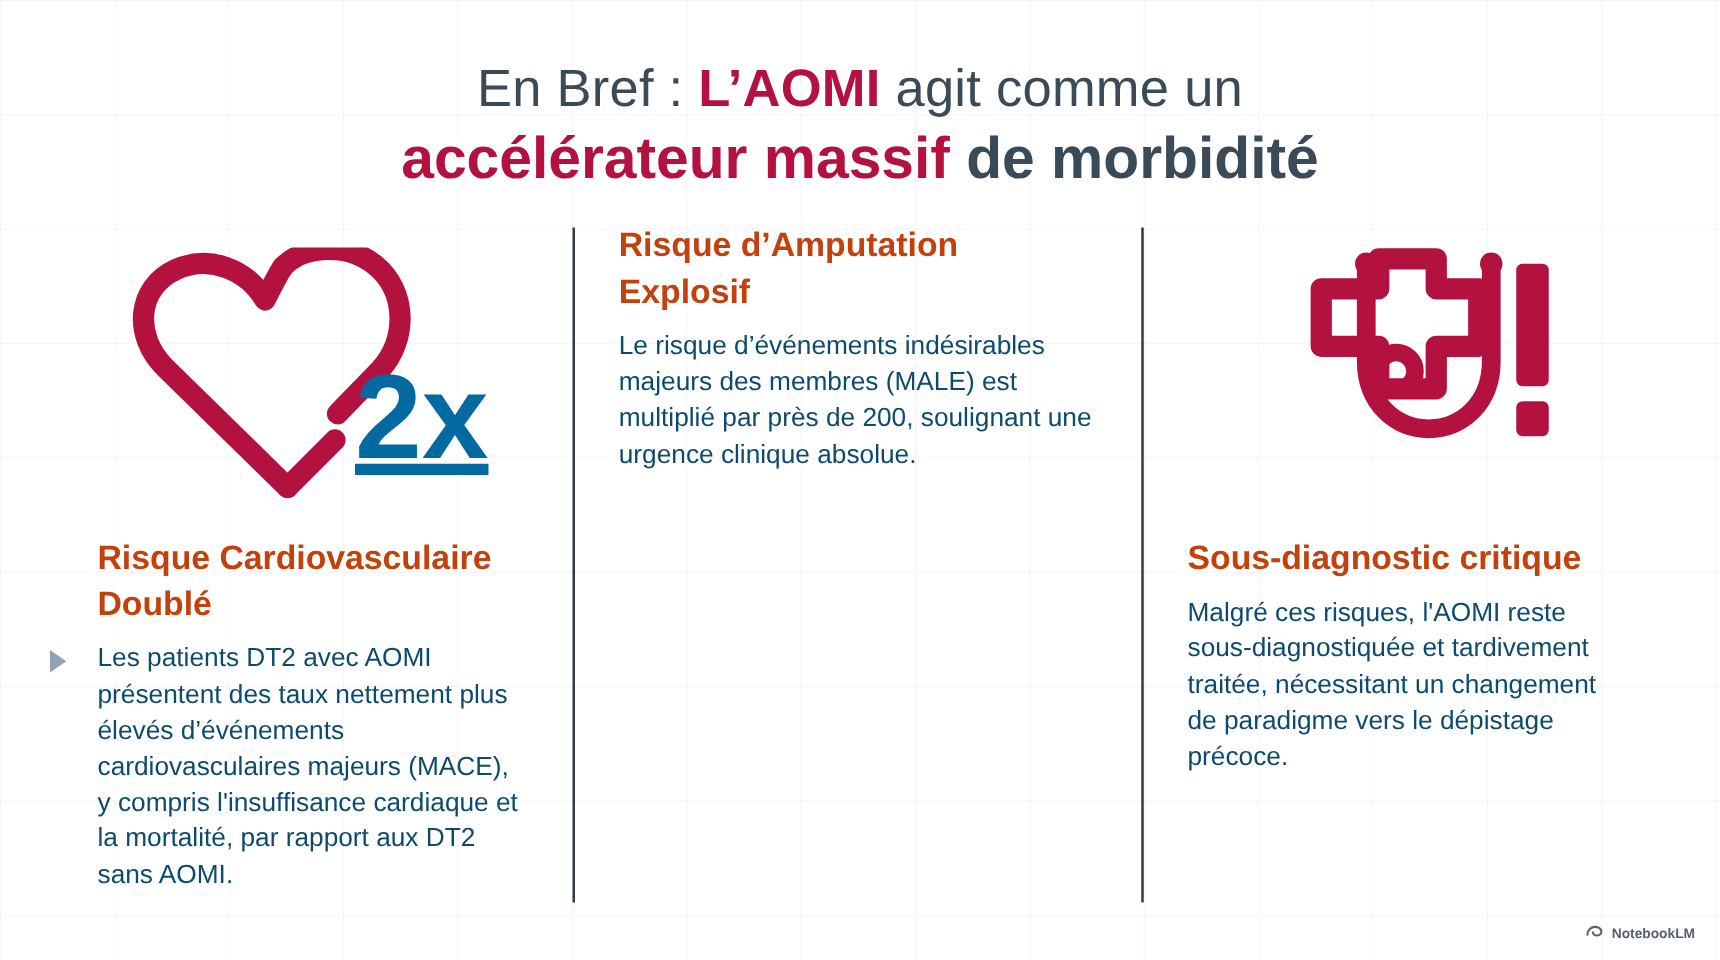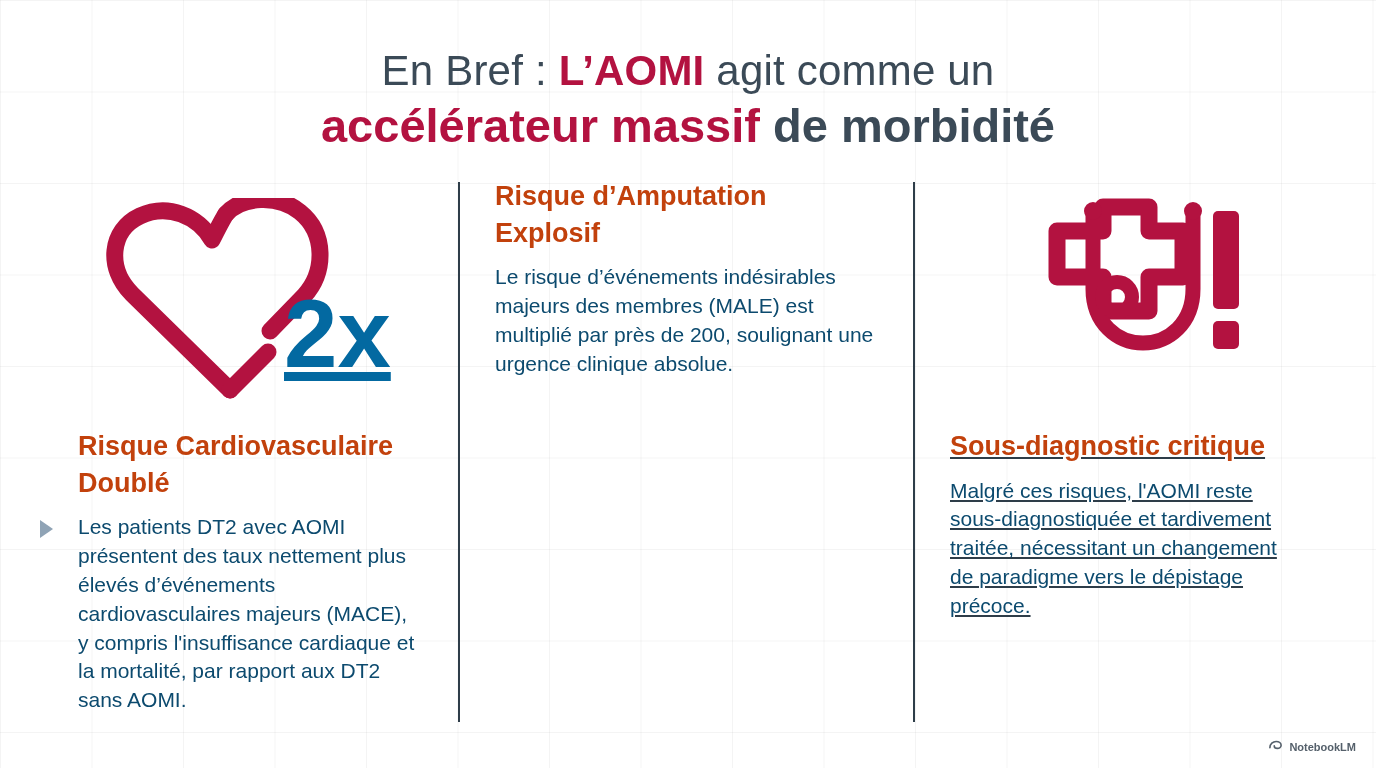--- a/index.html
+++ b/index.html
@@ -66,21 +66,21 @@
     height: 545px;
     display: flex;
   }
   .col {
     position: relative;
     box-sizing: border-box;
     padding: 0 36px;
   }
   .col-1 { width: 459px; }
   .col-2 { width: 455px; }
-  .col-3 { width: 425px; text-decoration: underline; }
+  .col-3 { width: 425px; }
 
   .divider {
     position: absolute;
     top: 182px;
     width: 2px;
     height: 540px;
     background: #2e3d49;
   }
   .divider-1 { left: 458px; }
   .divider-2 { left: 913px; }

